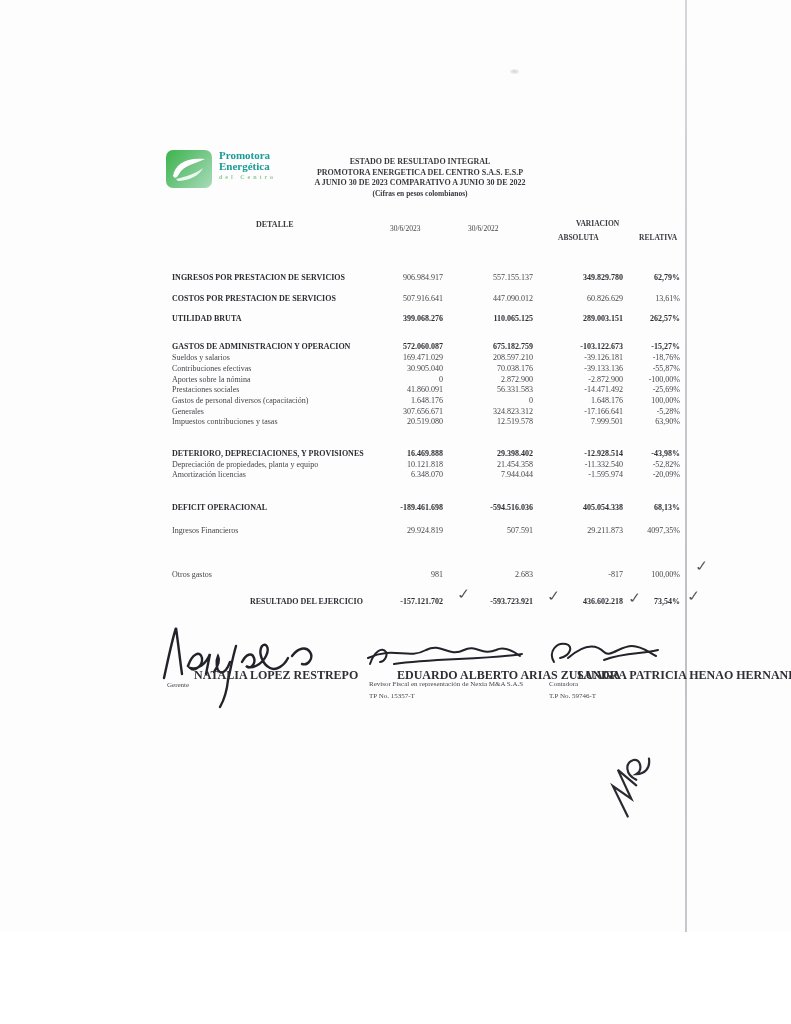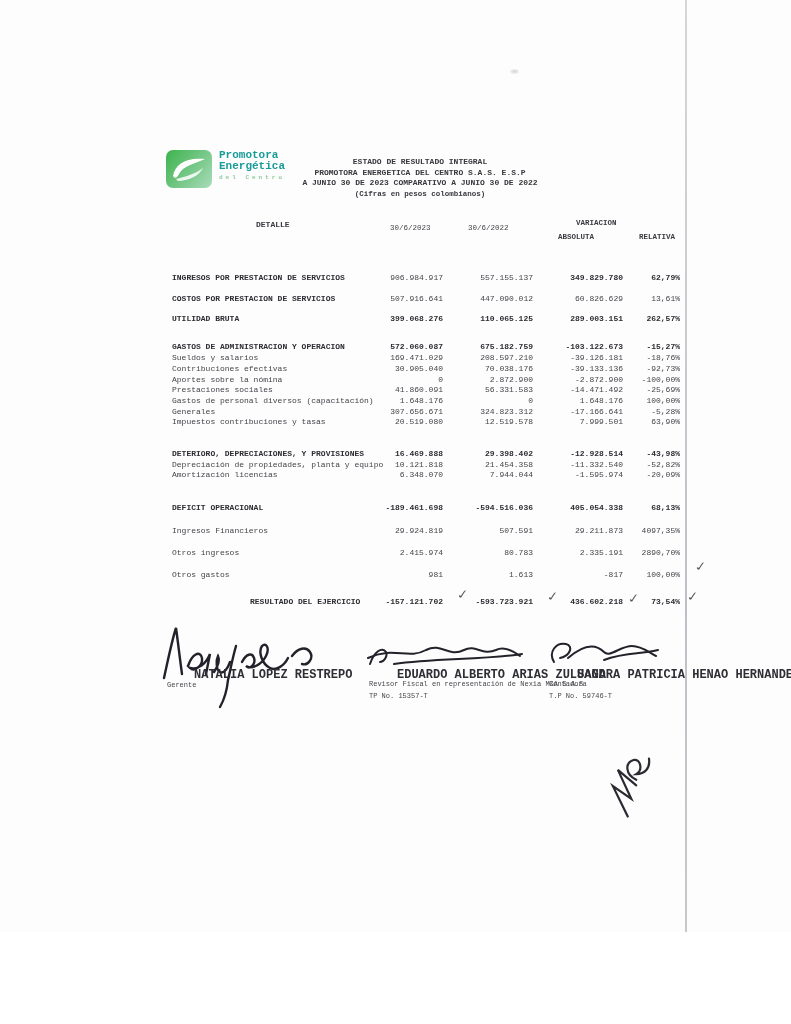--- a/index.html
+++ b/index.html
@@ -1,17 +1,17 @@
 <!DOCTYPE html>
 <html><head>
 <meta charset="utf-8">
 <style>
   html,body{margin:0;padding:0;background:#ffffff;}
   .page{position:relative;width:791px;height:932px;background:#fdfdfd;overflow:hidden;
-        font-family:Liberation Mono, monospace;color:#45454b;}
+        font-family:Liberation Serif, serif;color:#45454b;}
   .scan-line{position:absolute;left:685px;top:0;width:2px;height:1006px;
              background:linear-gradient(#d6d6da 0%,#bfbfc5 60%,#c9c9cd 100%);}
   .smudge{position:absolute;left:510px;top:69px;width:9px;height:5px;border-radius:50%;
           background:radial-gradient(rgba(90,90,95,.25),rgba(90,90,95,0));}
   
   .logo{position:absolute;left:166px;top:150px;display:flex;gap:7px;}
   .logo-icon{width:46px;height:38px;border-radius:7px;position:relative;overflow:hidden;
              background:linear-gradient(130deg,#45b655 8%,#6cc47e 45%,#a9dcba 100%);}
   .logo-icon svg{position:absolute;left:0;top:0;}
   .logo-name{font-size:11px;line-height:11px;font-weight:bold;color:#189c98;}
@@ -118,21 +118,21 @@
         <span class="c-v1">169.471.029</span>
         <span class="c-v2">208.597.210</span>
         <span class="c-abs">-39.126.181</span>
         <span class="c-rel">-18,76%</span>
       </div>
       <div class="row " style="top: 364px;">
         <span class="c-label">Contribuciones efectivas</span>
         <span class="c-v1">30.905.040</span>
         <span class="c-v2">70.038.176</span>
         <span class="c-abs">-39.133.136</span>
-        <span class="c-rel">-92,73%</span>
+        <span class="c-rel">-55,87%</span>
       </div>
       <div class="row " style="top: 375px;">
         <span class="c-label">Aportes sobre la nómina</span>
         <span class="c-v1">0</span>
         <span class="c-v2">2.872.900</span>
         <span class="c-abs">-2.872.900</span>
         <span class="c-rel">-100,00%</span>
       </div>
       <div class="row " style="top: 385px;">
         <span class="c-label">Prestaciones sociales</span>
@@ -190,31 +190,24 @@
         <span class="c-abs">405.054.338</span>
         <span class="c-rel">68,13%</span>
       </div>
       <div class="row " style="top: 526px;">
         <span class="c-label">Ingresos Financieros</span>
         <span class="c-v1">29.924.819</span>
         <span class="c-v2">507.591</span>
         <span class="c-abs">29.211.873</span>
         <span class="c-rel">4097,35%</span>
       </div>
-      <div class="row " style="top: 548px;">
-        <span class="c-label">Otros ingresos</span>
-        <span class="c-v1">2.415.974</span>
-        <span class="c-v2">80.783</span>
-        <span class="c-abs">2.335.191</span>
-        <span class="c-rel">2890,70%</span>
-      </div>
       <div class="row " style="top: 570px;">
         <span class="c-label">Otros gastos</span>
         <span class="c-v1">981</span>
-        <span class="c-v2">1.613</span>
+        <span class="c-v2">2.683</span>
         <span class="c-abs">-817</span>
         <span class="c-rel">100,00%</span>
       </div>
       <div class="row b-label b-vals b-var result" style="top: 597px;">
         <span class="c-label">RESULTADO  DEL EJERCICIO</span>
         <span class="c-v1">-157.121.702</span>
         <span class="c-v2">-593.723.921</span>
         <span class="c-abs">436.602.218</span>
         <span class="c-rel">73,54%</span>
       </div>

